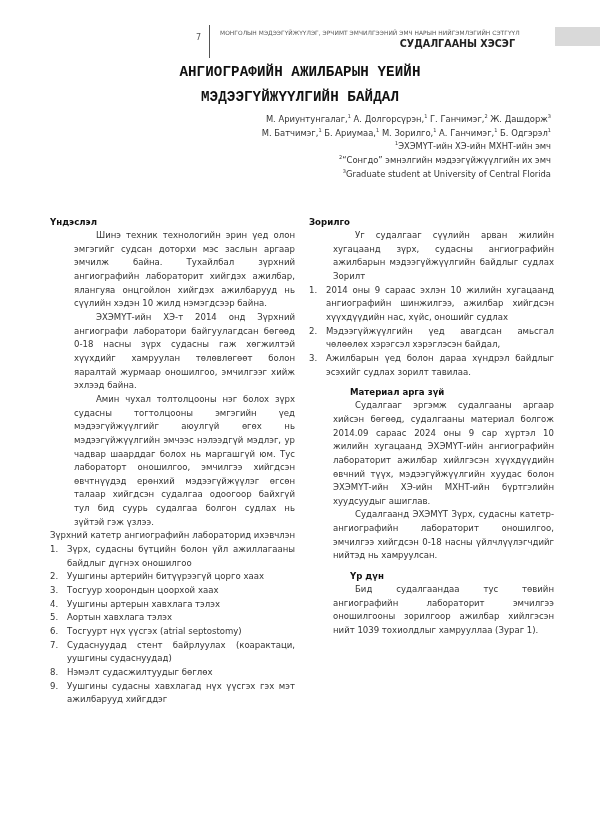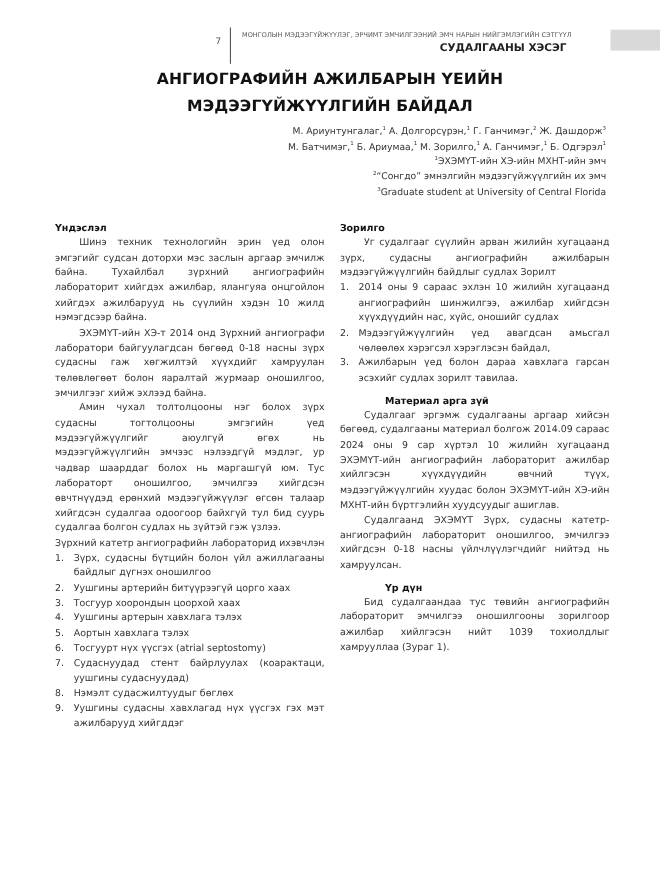--- a/index.html
+++ b/index.html
@@ -5,32 +5,32 @@
   * { margin: 0; padding: 0; box-sizing: border-box; }
   html, body { width: 600px; height: 814px; background: #ffffff; overflow: hidden; }
   body { position: relative; font-family: "DejaVu Sans", sans-serif; color: #2a2a2a; }
 
   .page-number { position: absolute; left: 196px; top: 33px; font-size: 8px; color: #555; }
   .header-rule { position: absolute; left: 209px; top: 25px; width: 1px; height: 33px; background: #555; }
   .journal-name { position: absolute; left: 220px; top: 30px; font-size: 5.9px; color: #555; letter-spacing: 0.05px; white-space: nowrap; }
   .section-name { position: absolute; right: 85px; top: 38px; font-size: 9.6px; font-weight: bold; color: #222; white-space: nowrap; }
   .header-band { position: absolute; left: 555px; top: 27px; width: 45px; height: 19px; background: #d9d9d9; }
 
-  .title { position: absolute; left: 100px; width: 400px; top: 60px; text-align: center; font-size: 14.2px; font-weight: bold; color: #111; line-height: 25px; letter-spacing: 0.1px; }
+  .title { position: absolute; left: 100px; width: 400px; top: 60px; text-align: center; font-size: 14.2px; font-weight: bold; color: #111; line-height: 25px; letter-spacing: 0.1px; font-family: Liberation Mono, monospace; }
 
   .authors { position: absolute; right: 49px; top: 113px; text-align: right; font-size: 8.4px; line-height: 13.7px; color: #333; }
   .authors sup { font-size: 5px; vertical-align: super; line-height: 0; }
 
-  .col { position: absolute; top: 202px; width: 245px; font-size: 8.55px; line-height: 13.65px; color: #333; }
+  .col { position: absolute; top: 216px; width: 245px; font-size: 8.55px; line-height: 13.65px; color: #333; }
   .col-left { left: 50px; }
   .col-right { left: 309px; }
 
   .h { font-weight: bold; color: #111; font-size: 8.6px; line-height: 12px; margin-bottom: 1px; }
   .p { text-align: justify; text-align-last: left; }
-  .indent { text-indent: 22px; }
+  .indent { text-indent: 22px; margin-left: 24px; }
   .gap { margin-top: 7px; padding-left: 41px; }
 
   ol.list { list-style: none; }
   ol.list li { display: flex; }
   ol.list li .num { width: 17px; flex: 0 0 17px; }
   ol.list li .txt { flex: 1; text-align: justify; text-align-last: left; }
 </style>
 </head>
 <body>
 
@@ -110,21 +110,21 @@
     <li>
         <span class="num">1.</span>
         <span class="txt">2014 оны 9 сараас эхлэн 10 жилийн хугацаанд ангиографийн шинжилгээ, ажилбар хийгдсэн хүүхдүүдийн нас, хүйс, оношийг судлах</span>
       </li>
     <li>
         <span class="num">2.</span>
         <span class="txt">Мэдээгүйжүүлгийн үед авагдсан амьсгал чөлөөлөх хэрэгсэл хэрэглэсэн байдал,</span>
       </li>
     <li>
         <span class="num">3.</span>
-        <span class="txt">Ажилбарын үед болон дараа хавхлага гарсан эсэхийг судлах зорилт тавилаа.</span>
+        <span class="txt">Ажилбарын үед болон дараа хүндрэл байдлыг эсэхийг судлах зорилт тавилаа.</span>
       </li>
   </ol>
 
   <div class="h gap">Материал арга зүй</div>
   <div class="p indent">Судалгааг эргэмж судалгааны аргаар хийсэн бөгөөд, судалгааны материал болгож 2014.09 сараас 2024 оны 9 сар хүртэл 10 жилийн хугацаанд ЭХЭМҮТ-ийн ангиографийн лабораторит ажилбар хийлгэсэн хүүхдүүдийн өвчний түүх, мэдээгүйжүүлгийн хуудас болон ЭХЭМҮТ-ийн ХЭ-ийн МХНТ-ийн бүртгэлийн хуудсуудыг ашиглав.</div>
   <div class="p indent">Судалгаанд ЭХЭМҮТ Зүрх, судасны катетр-ангиографийн лабораторит оношилгоо, эмчилгээ хийгдсэн 0-18 насны үйлчлүүлэгчдийг нийтэд нь хамруулсан.</div>
 
   <div class="h gap">Үр дүн</div>
   <div class="p indent">Бид судалгаандаа тус төвийн ангиографийн лабораторит эмчилгээ оношилгооны зорилгоор ажилбар хийлгэсэн нийт 1039 тохиолдлыг хамрууллаа (Зураг 1).</div>
 </div>

